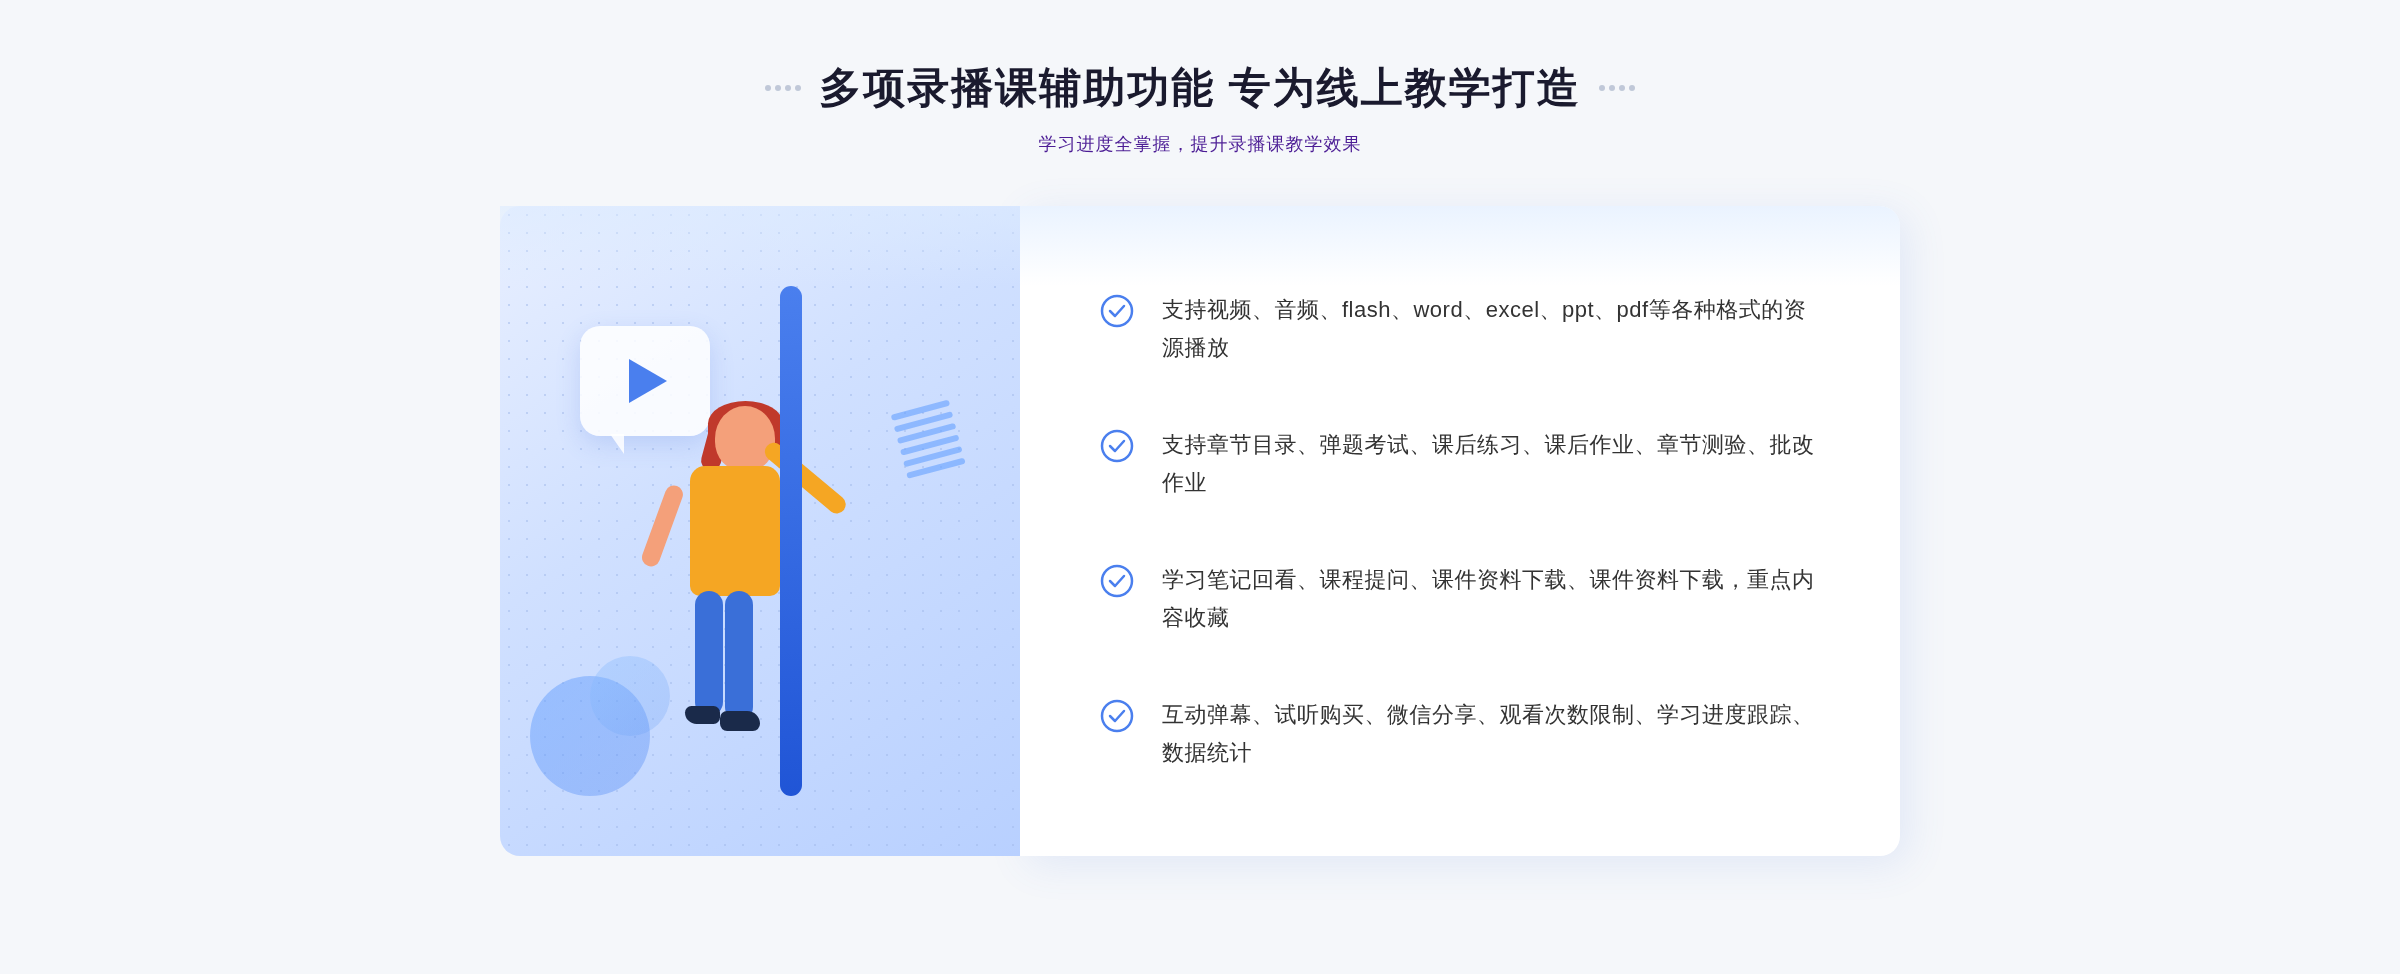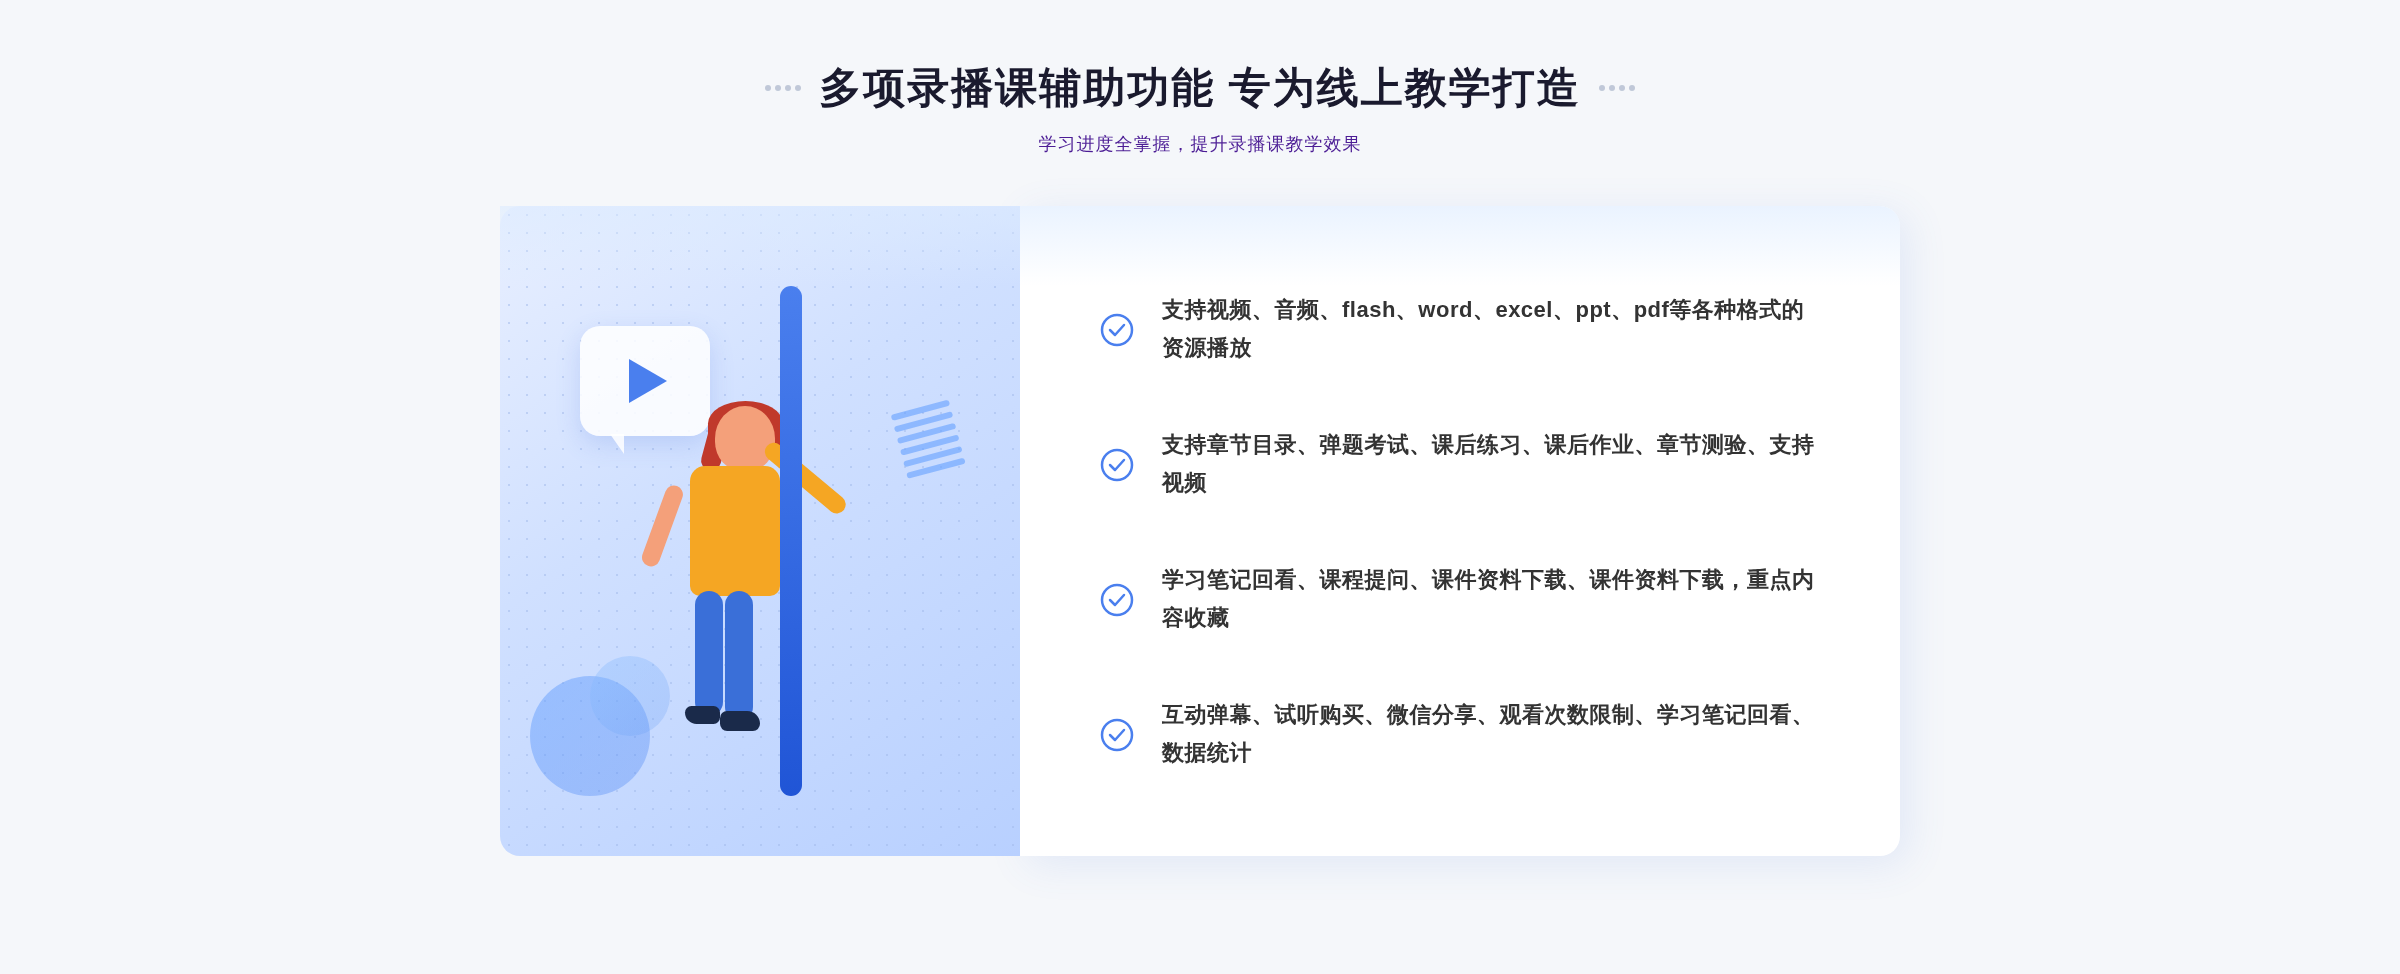--- a/index.html
+++ b/index.html
@@ -324,24 +324,23 @@
       border-radius: 0 20px 20px 0;
       padding: 55px 80px 55px 80px;
       display: flex;
       flex-direction: column;
       justify-content: space-around;
       box-shadow: 8px 8px 40px rgba(80,120,220,0.12);
     }
 
     .feature-item {
       display: flex;
-      align-items: center;
+      align-items: flex-start;
       gap: 28px;
       padding: 16px 0;
-      font-weight: bold;
     }
 
     .check-icon {
       width: 34px;
       height: 34px;
       flex-shrink: 0;
       margin-top: 3px;
     }
 
     .check-icon svg {
@@ -446,40 +445,40 @@
         <span class="feature-text">支持视频、音频、flash、word、excel、ppt、pdf等各种格式的资源播放</span>
       </div>
 
       <div class="feature-item">
         <div class="check-icon">
           <svg viewBox="0 0 34 34" fill="none" xmlns="http://www.w3.org/2000/svg">
             <circle cx="17" cy="17" r="15" stroke="#4a7fee" stroke-width="2.5" fill="none"></circle>
             <path d="M10 17 L15 22 L24 12" stroke="#4a7fee" stroke-width="2.5" stroke-linecap="round" stroke-linejoin="round" fill="none"></path>
           </svg>
         </div>
-        <span class="feature-text">支持章节目录、弹题考试、课后练习、课后作业、章节测验、支持视频</span>
+        <span class="feature-text">支持章节目录、弹题考试、课后练习、课后作业、章节测验、批改作业</span>
       </div>
 
       <div class="feature-item">
         <div class="check-icon">
           <svg viewBox="0 0 34 34" fill="none" xmlns="http://www.w3.org/2000/svg">
             <circle cx="17" cy="17" r="15" stroke="#4a7fee" stroke-width="2.5" fill="none"></circle>
             <path d="M10 17 L15 22 L24 12" stroke="#4a7fee" stroke-width="2.5" stroke-linecap="round" stroke-linejoin="round" fill="none"></path>
           </svg>
         </div>
         <span class="feature-text">学习笔记回看、课程提问、课件资料下载、课件资料下载，重点内容收藏</span>
       </div>
 
       <div class="feature-item">
         <div class="check-icon">
           <svg viewBox="0 0 34 34" fill="none" xmlns="http://www.w3.org/2000/svg">
             <circle cx="17" cy="17" r="15" stroke="#4a7fee" stroke-width="2.5" fill="none"></circle>
             <path d="M10 17 L15 22 L24 12" stroke="#4a7fee" stroke-width="2.5" stroke-linecap="round" stroke-linejoin="round" fill="none"></path>
           </svg>
         </div>
-        <span class="feature-text">互动弹幕、试听购买、微信分享、观看次数限制、学习笔记回看、数据统计</span>
+        <span class="feature-text">互动弹幕、试听购买、微信分享、观看次数限制、学习进度跟踪、数据统计</span>
       </div>
 
     </div>
 
   </div>
 
 </div>
 
 </body></html>

